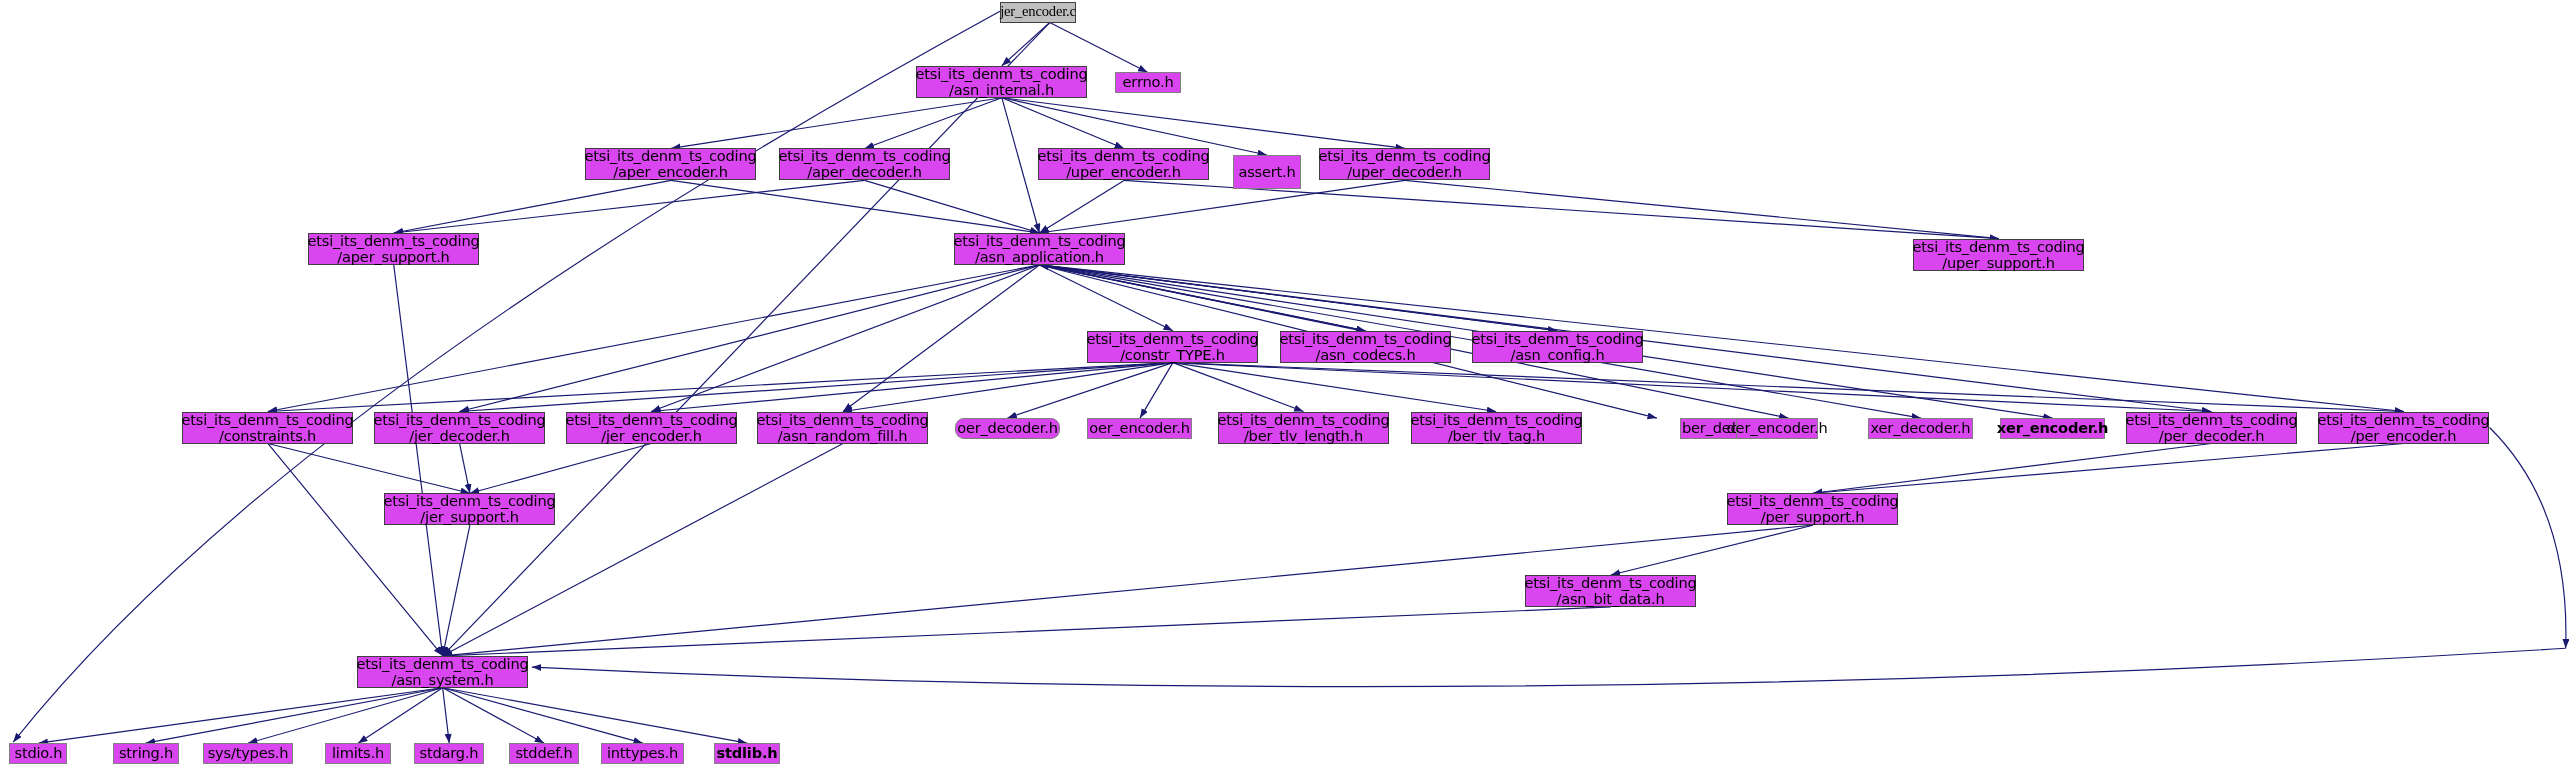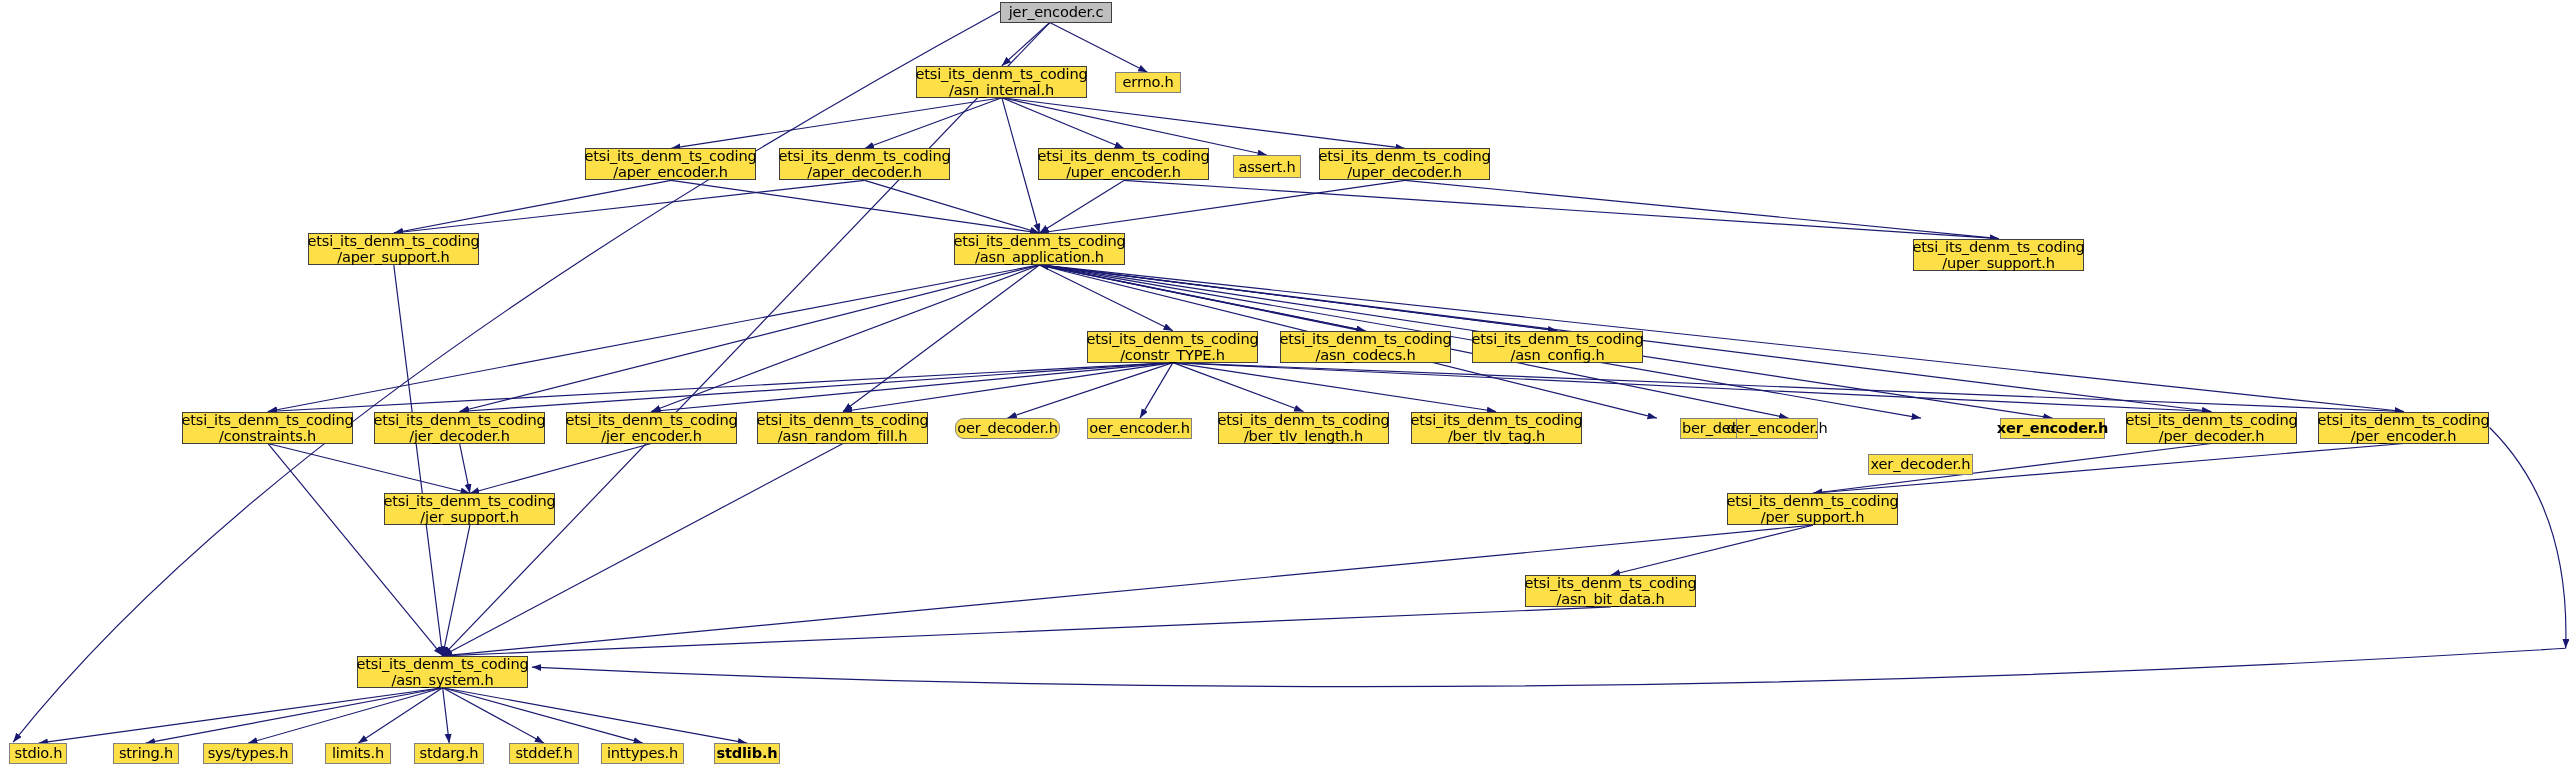--- a/index.html
+++ b/index.html
@@ -8,21 +8,21 @@
   #edges{position:absolute;left:0;top:0;width:2576px;height:777px;pointer-events:none;}
   .node{
     position:absolute;
     box-sizing:border-box;
     display:flex;
     align-items:center;
     justify-content:center;
     text-align:center;
     line-height:1.08;
     color:#000000;
-    background:#fde047;
+    background:#d946ef;
     border:0.9px solid #808080;
     font-size:14.6px;
     letter-spacing:-0.2px;
     white-space:pre;
   }
   .node.strong{border:1.5px solid #404040;}
   .node.root{background:#bfbfbf;border:1.5px solid #404040;}
   .node span{display:block;}
 </style>
 </head>
@@ -97,45 +97,45 @@
         <path d="M471,732 Q474.5,761.5 478,791" marker-end="url(#ah)"></path>
         <path d="M471,732 Q525,761.5 579,791" marker-end="url(#ah)"></path>
         <path d="M471,732 Q577.5,761.5 684,791" marker-end="url(#ah)"></path>
         <path d="M471,732 Q633,761.5 795,791" marker-end="url(#ah)"></path>
         <path d="M1064,12 Q300,430 14,790" marker-end="url(#ah)"></path>
         <path d="M2649,455 Q2735,540 2730,690" marker-end="url(#ah)"></path>
         <path d="M2730,690 Q1600,760 566,710" marker-end="url(#ah)"></path>
       </g>
   </svg>
   <div id="nodes">
-      <div class="node root" style="left: 1000px; top: 1.9px; width: 112px; height: 20.7px;"><span>jer_encoder.c</span></div>
+      <div class="node root" style="left: 1000px; top: 1.9px; width: 76px; height: 20.7px; font-family: Liberation Serif, serif;"><span>jer_encoder.c</span></div>
       <div class="node strong" style="left: 916px; top: 66px; width: 171px; height: 32px;"><div><div>etsi_its_denm_ts_coding</div><div>/asn_internal.h</div></div></div>
       <div class="node " style="left: 1115px; top: 72px; width: 66px; height: 20.7px;"><span>errno.h</span></div>
       <div class="node strong" style="left: 585px; top: 148px; width: 171px; height: 32px;"><div><div>etsi_its_denm_ts_coding</div><div>/aper_encoder.h</div></div></div>
       <div class="node strong" style="left: 779px; top: 148px; width: 171px; height: 32px;"><div><div>etsi_its_denm_ts_coding</div><div>/aper_decoder.h</div></div></div>
       <div class="node strong" style="left: 1038px; top: 148px; width: 171px; height: 32px;"><div><div>etsi_its_denm_ts_coding</div><div>/uper_encoder.h</div></div></div>
-      <div class="node " style="left: 1233px; top: 155px; width: 68px; height: 23px;"><span>assert.h</span></div>
+      <div class="node " style="left: 1233px; top: 155px; width: 68px; height: 34px;"><span>assert.h</span></div>
       <div class="node strong" style="left: 1319px; top: 148px; width: 171px; height: 32px;"><div><div>etsi_its_denm_ts_coding</div><div>/uper_decoder.h</div></div></div>
       <div class="node strong" style="left: 308px; top: 233px; width: 171px; height: 32px;"><div><div>etsi_its_denm_ts_coding</div><div>/aper_support.h</div></div></div>
       <div class="node strong" style="left: 954px; top: 233px; width: 171px; height: 32px;"><div><div>etsi_its_denm_ts_coding</div><div>/asn_application.h</div></div></div>
       <div class="node strong" style="left: 1913px; top: 239px; width: 171px; height: 32px;"><div><div>etsi_its_denm_ts_coding</div><div>/uper_support.h</div></div></div>
       <div class="node strong" style="left: 1087px; top: 331px; width: 171px; height: 32px;"><div><div>etsi_its_denm_ts_coding</div><div>/constr_TYPE.h</div></div></div>
       <div class="node strong" style="left: 1280px; top: 331px; width: 171px; height: 32px;"><div><div>etsi_its_denm_ts_coding</div><div>/asn_codecs.h</div></div></div>
       <div class="node strong" style="left: 1472px; top: 331px; width: 171px; height: 32px;"><div><div>etsi_its_denm_ts_coding</div><div>/asn_config.h</div></div></div>
       <div class="node strong" style="left: 182px; top: 412px; width: 171px; height: 32px;"><div><div>etsi_its_denm_ts_coding</div><div>/constraints.h</div></div></div>
       <div class="node strong" style="left: 374px; top: 412px; width: 171px; height: 32px;"><div><div>etsi_its_denm_ts_coding</div><div>/jer_decoder.h</div></div></div>
       <div class="node strong" style="left: 566px; top: 412px; width: 171px; height: 32px;"><div><div>etsi_its_denm_ts_coding</div><div>/jer_encoder.h</div></div></div>
       <div class="node strong" style="left: 757px; top: 412px; width: 171px; height: 32px;"><div><div>etsi_its_denm_ts_coding</div><div>/asn_random_fill.h</div></div></div>
       <div class="node " style="left: 955px; top: 418px; width: 105px; height: 20.7px; border-radius: 9px;"><span>oer_decoder.h</span></div>
       <div class="node " style="left: 1087px; top: 418px; width: 105px; height: 20.7px;"><span>oer_encoder.h</span></div>
       <div class="node strong" style="left: 1218px; top: 412px; width: 171px; height: 32px;"><div><div>etsi_its_denm_ts_coding</div><div>/ber_tlv_length.h</div></div></div>
       <div class="node strong" style="left: 1411px; top: 412px; width: 171px; height: 32px;"><div><div>etsi_its_denm_ts_coding</div><div>/ber_tlv_tag.h</div></div></div>
       <div class="node " style="left: 1680px; top: 418px; width: 105px; height: 20.7px;"><span>ber_decoder.h</span></div>
       <div class="node " style="left: 1736px; top: 418px; width: 82px; height: 20.7px;"><span>der_encoder.h</span></div>
-      <div class="node " style="left: 1868px; top: 418px; width: 105px; height: 20.7px; margin-top: 36px;"><span>xer_decoder.h</span></div>
+      <div class="node " style="left: 1868px; top: 418px; width: 105px; height: 20.7px;"><span>xer_decoder.h</span></div>
       <div class="node " style="left: 2000px; top: 418px; width: 105px; height: 20.7px; font-weight: bold;"><span>xer_encoder.h</span></div>
       <div class="node strong" style="left: 2126px; top: 412px; width: 171px; height: 32px;"><div><div>etsi_its_denm_ts_coding</div><div>/per_decoder.h</div></div></div>
       <div class="node strong" style="left: 2318px; top: 412px; width: 171px; height: 32px;"><div><div>etsi_its_denm_ts_coding</div><div>/per_encoder.h</div></div></div>
       <div class="node strong" style="left: 384px; top: 493px; width: 171px; height: 32px;"><div><div>etsi_its_denm_ts_coding</div><div>/jer_support.h</div></div></div>
       <div class="node strong" style="left: 1727px; top: 493px; width: 171px; height: 32px;"><div><div>etsi_its_denm_ts_coding</div><div>/per_support.h</div></div></div>
       <div class="node strong" style="left: 1525px; top: 575px; width: 171px; height: 32px;"><div><div>etsi_its_denm_ts_coding</div><div>/asn_bit_data.h</div></div></div>
       <div class="node strong" style="left: 357px; top: 656px; width: 171px; height: 32px;"><div><div>etsi_its_denm_ts_coding</div><div>/asn_system.h</div></div></div>
       <div class="node " style="left: 9.4px; top: 743px; width: 58px; height: 20.7px;"><span>stdio.h</span></div>
       <div class="node " style="left: 113px; top: 743px; width: 66px; height: 20.7px;"><span>string.h</span></div>
       <div class="node " style="left: 203px; top: 743px; width: 90px; height: 20.7px;"><span>sys/types.h</span></div>

